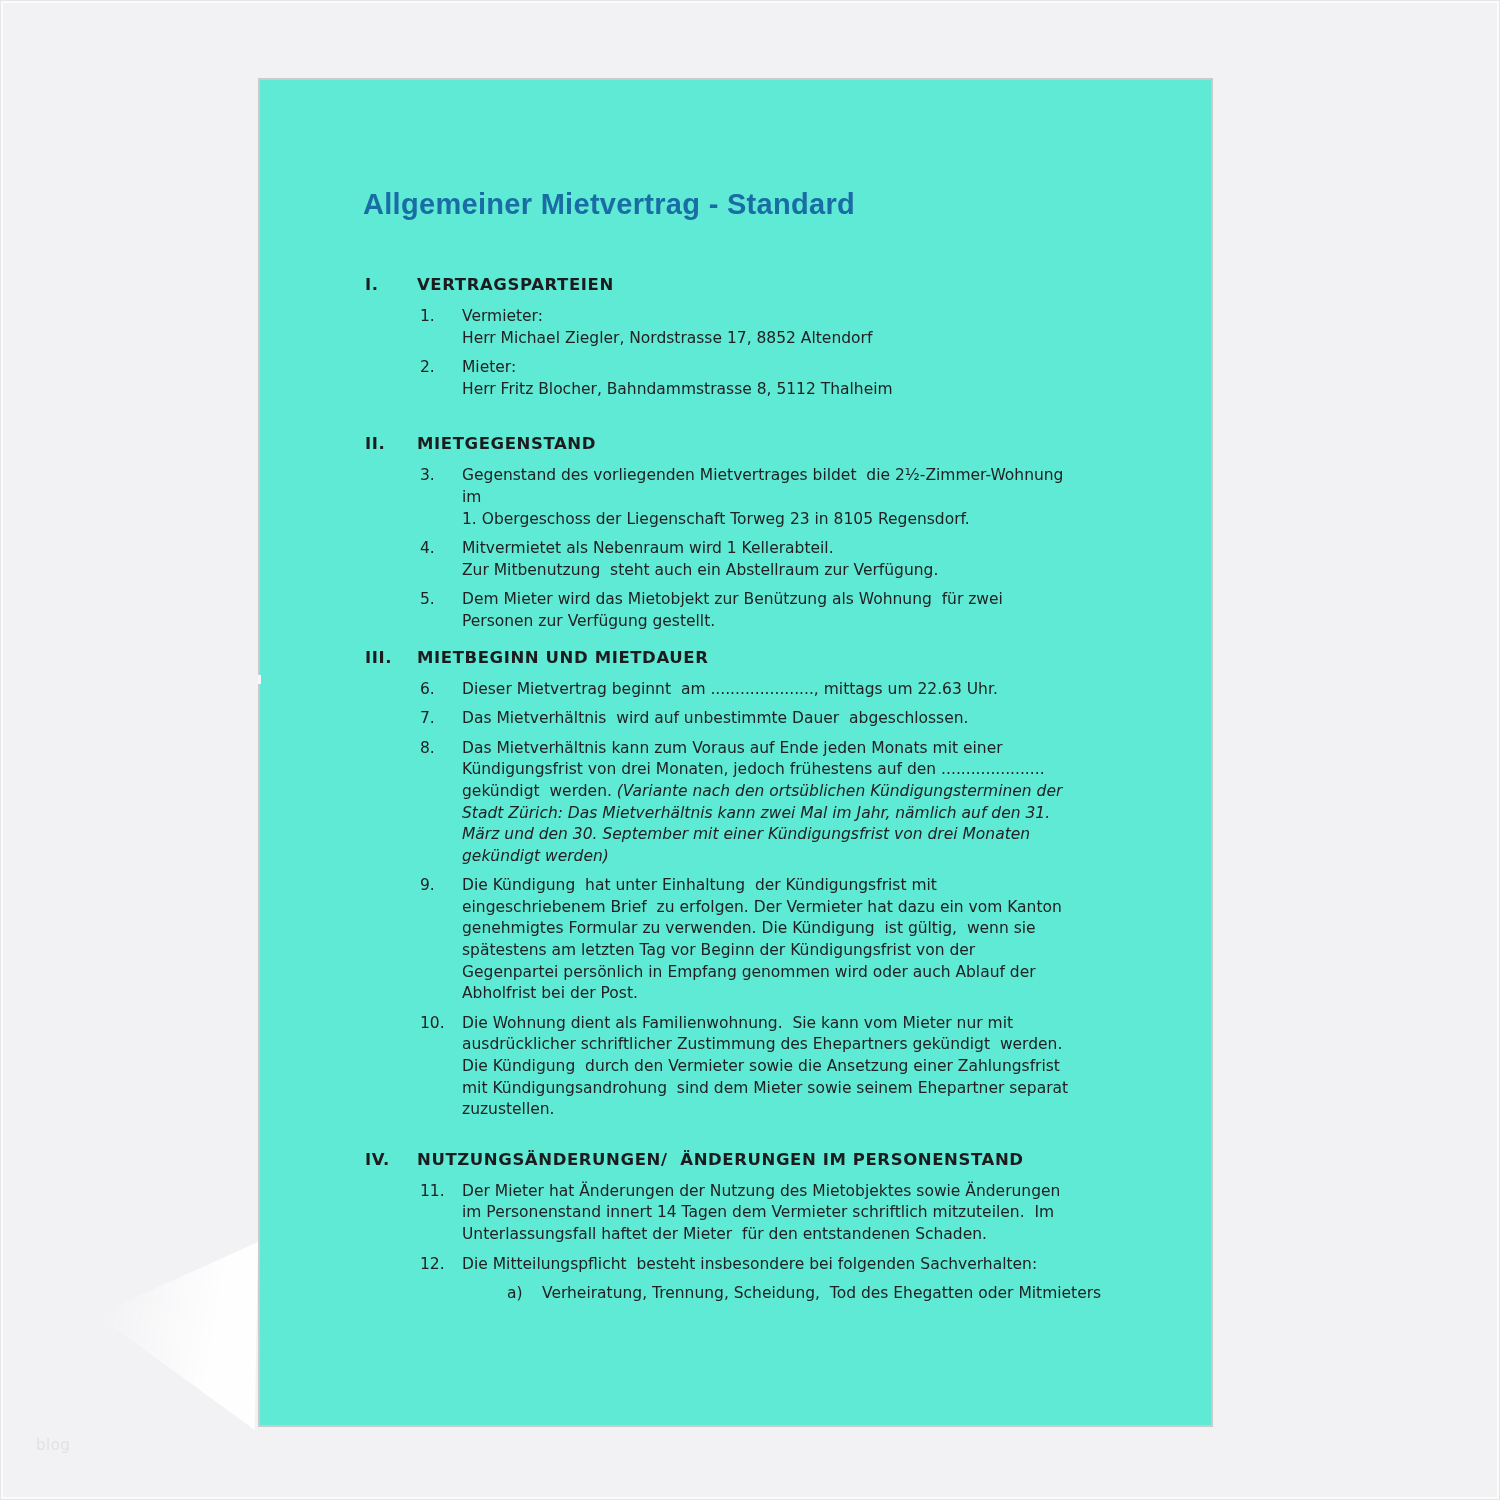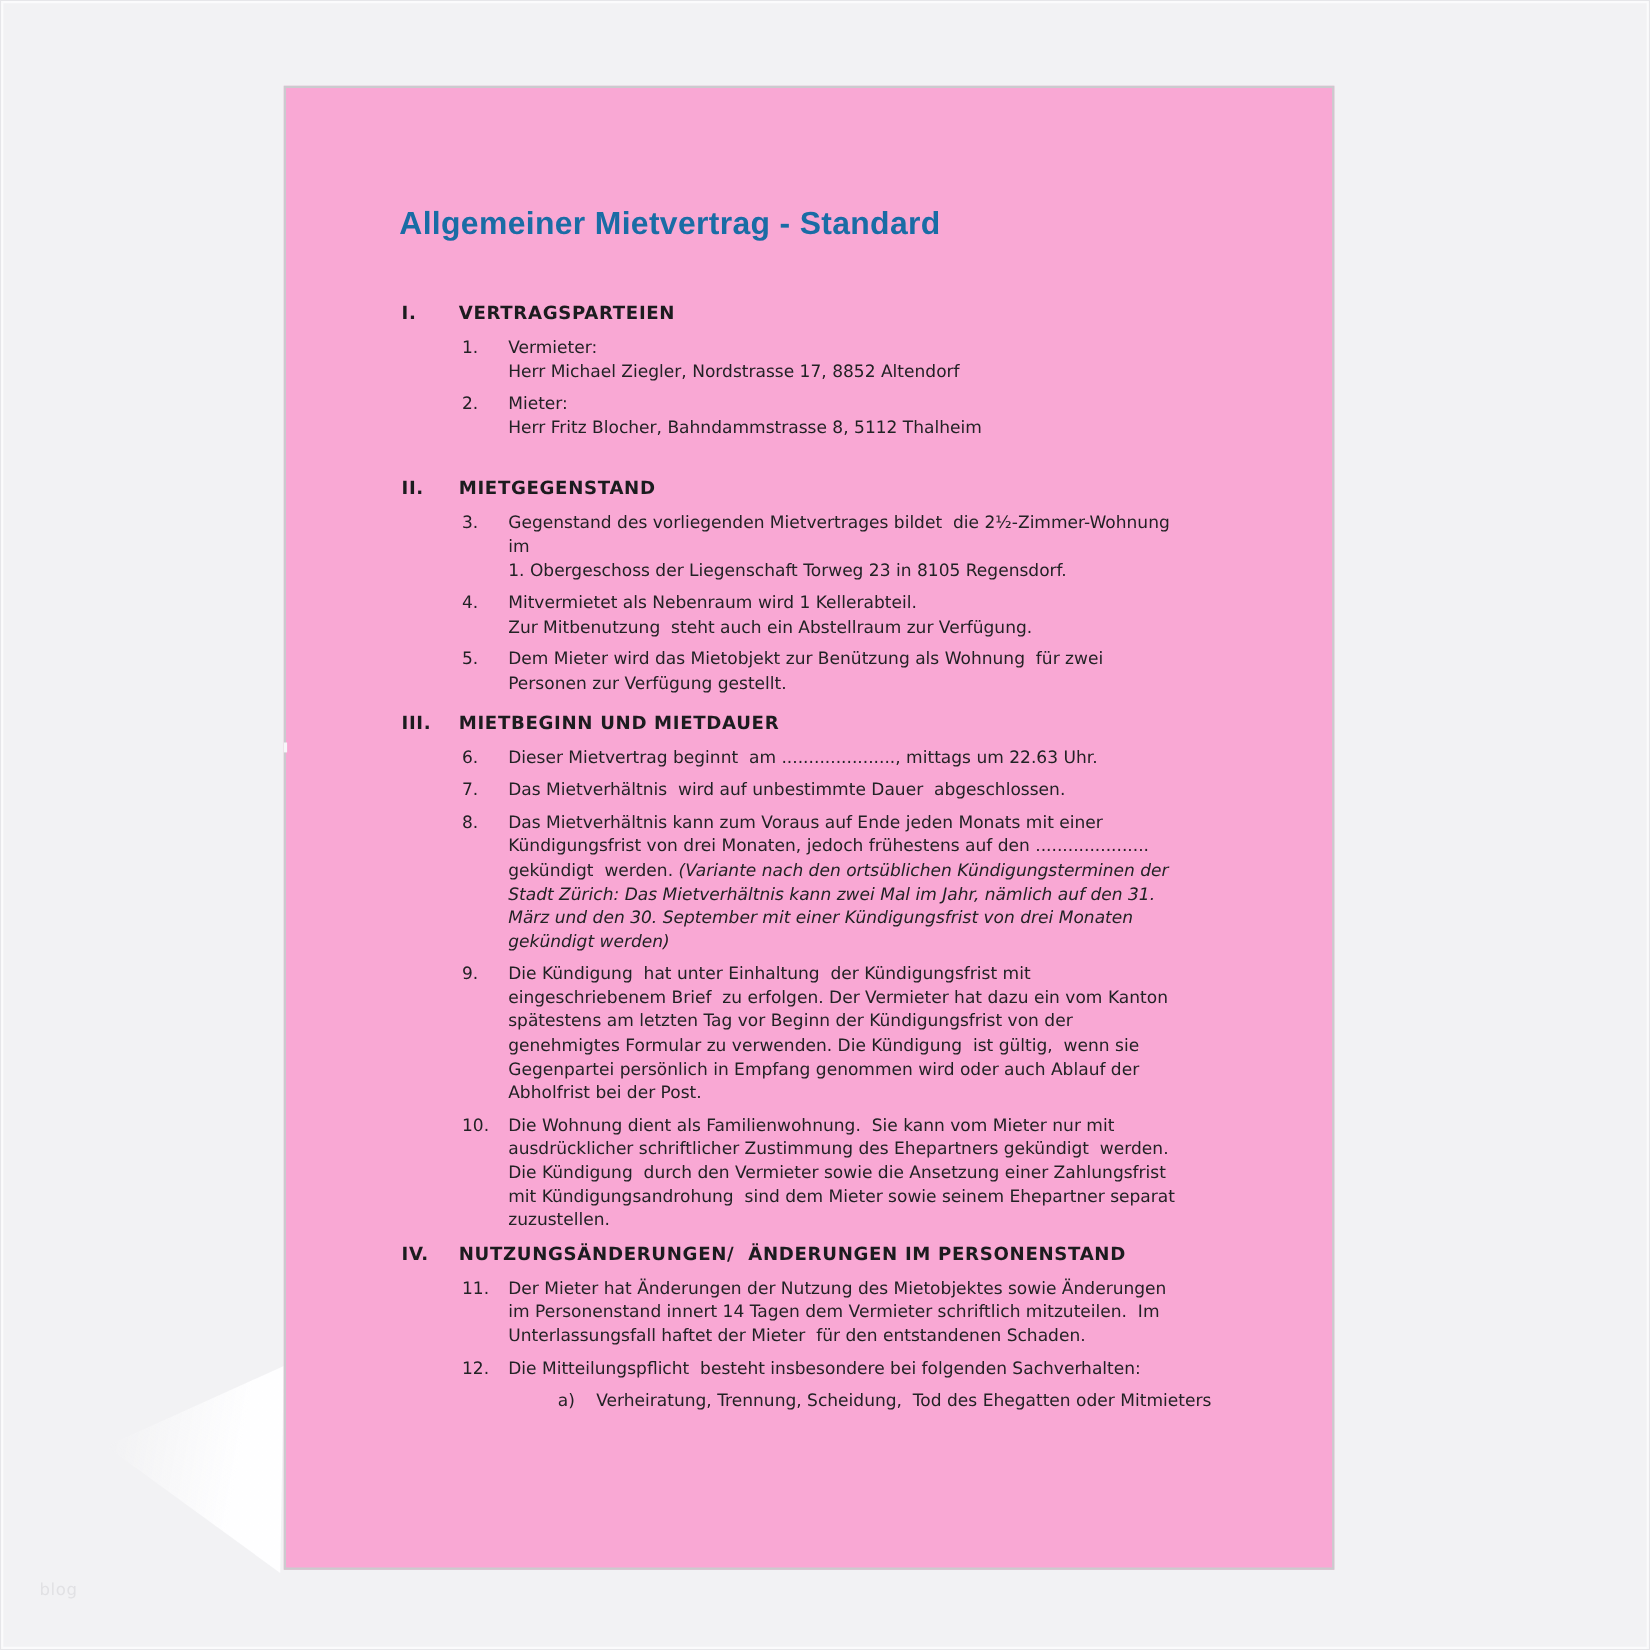--- a/index.html
+++ b/index.html
@@ -40,21 +40,21 @@
     letter-spacing: 0.5px;
     color: #e1e1e4;
   }
   .page {
     position: absolute;
     left: 258px;
     top: 78px;
     width: 955px;
     height: 1349px;
     box-sizing: border-box;
-    background: #f9a8d4;
+    background: #5eead4;
     border: 2px solid #cbcbce;
   }
   
   .seam {
     position: absolute;
     left: -2px;
     top: 595px;
     width: 3px;
     height: 9px;
     background: #f7f7f9;
@@ -65,21 +65,21 @@
     font-size: 29px;
     line-height: 36px;
     font-weight: bold;
     letter-spacing: 0.3px;
     color: #1a6ca5;
   }
   .sec { margin-left: 105px; }
   .m1 { margin-top: 52px; }
   .m2 { margin-top: 33px; }
   .m3 { margin-top: 14px; }
-  .m4 { margin-top: 8px; }
+  .m4 { margin-top: 28px; }
   .sec-head {
     display: flex;
     font-weight: bold;
     font-size: 16.5px;
     line-height: 22px;
     letter-spacing: 0.6px;
     color: #1c1c1f;
   }
   .sec-num { width: 52px; flex: none; }
   .sec-title { white-space: pre-wrap; }
@@ -189,22 +189,22 @@
           <span class="ln it">Stadt Zürich: Das Mietverhältnis kann zwei Mal im Jahr, nämlich auf den 31.</span>
           <span class="ln it">März und den 30. September mit einer Kündigungsfrist von drei Monaten</span>
           <span class="ln it">gekündigt werden)</span>
         </div>
       </div>
       <div class="item">
         <span class="inum">9.</span>
         <div class="ibody">
           <span class="ln">Die Kündigung  hat unter Einhaltung  der Kündigungsfrist mit</span>
           <span class="ln">eingeschriebenem Brief  zu erfolgen. Der Vermieter hat dazu ein vom Kanton</span>
+          <span class="ln">genehmigtes Formular zu verwenden. Die Kündigung  ist gültig,  wenn sie</span>
           <span class="ln">spätestens am letzten Tag vor Beginn der Kündigungsfrist von der</span>
-          <span class="ln">genehmigtes Formular zu verwenden. Die Kündigung  ist gültig,  wenn sie</span>
           <span class="ln">Gegenpartei persönlich in Empfang genommen wird oder auch Ablauf der</span>
           <span class="ln">Abholfrist bei der Post.</span>
         </div>
       </div>
       <div class="item">
         <span class="inum">10.</span>
         <div class="ibody">
           <span class="ln">Die Wohnung dient als Familienwohnung.  Sie kann vom Mieter nur mit</span>
           <span class="ln">ausdrücklicher schriftlicher Zustimmung des Ehepartners gekündigt  werden.</span>
           <span class="ln">Die Kündigung  durch den Vermieter sowie die Ansetzung einer Zahlungsfrist</span>

